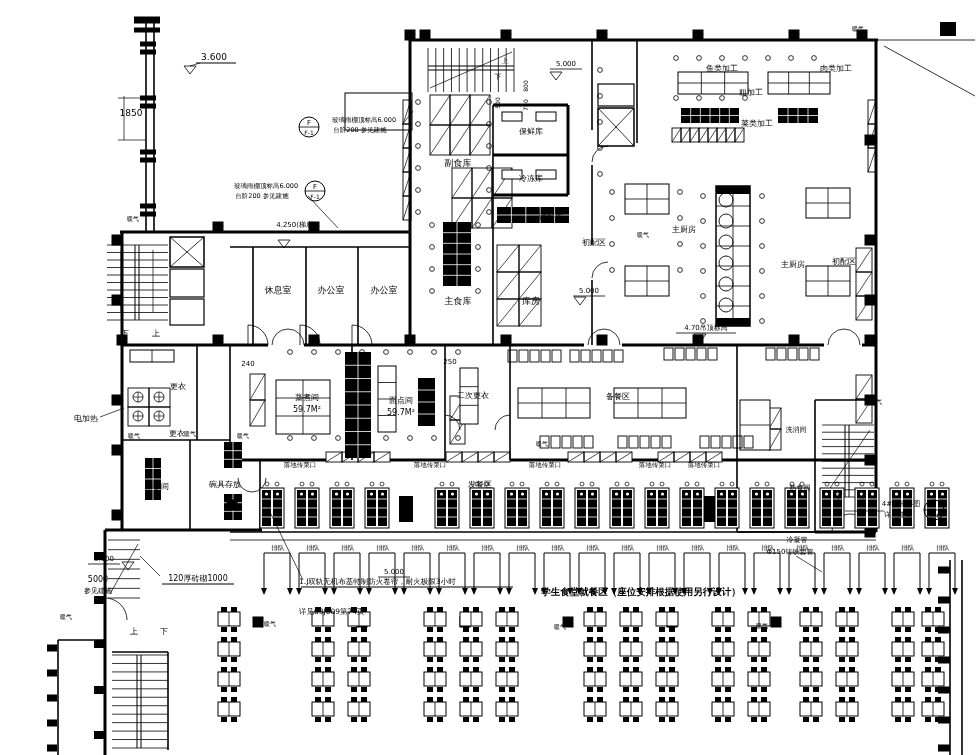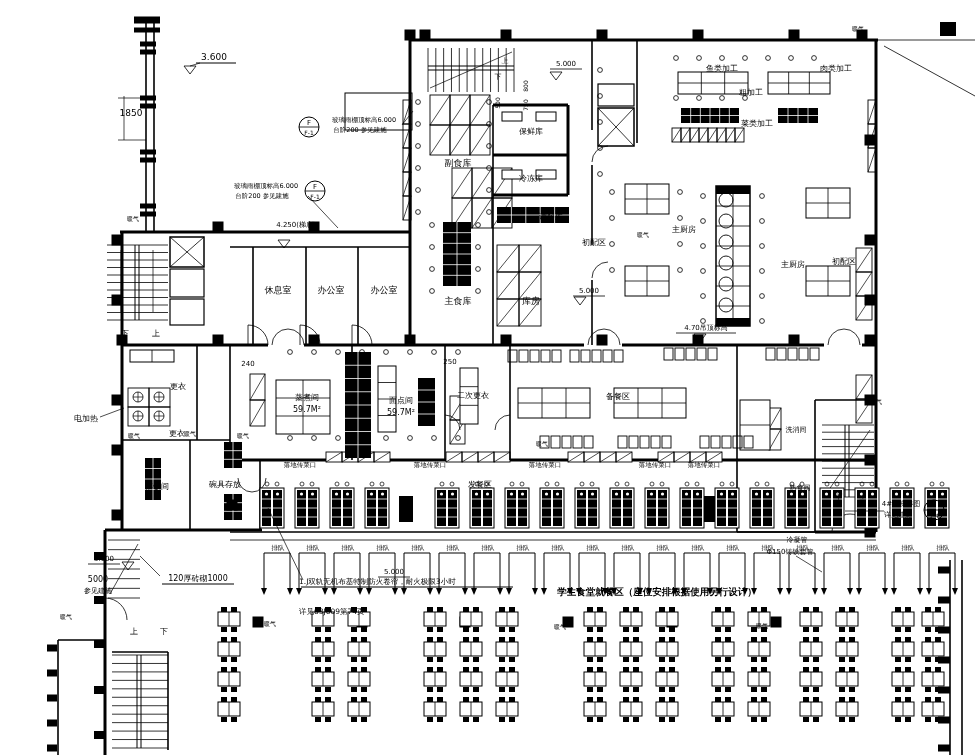--- a/index.html
+++ b/index.html
@@ -1472,14 +1472,14 @@
         <text x="542" y="446" font-size="6" text-anchor="middle">暖气</text>
         <text x="270" y="626" font-size="6" text-anchor="middle">暖气</text>
         <text x="560" y="629" font-size="6" text-anchor="middle">暖气</text>
         <text x="762" y="628" font-size="6" text-anchor="middle">暖气</text>
         <text x="66" y="619" font-size="6" text-anchor="middle">暖气</text>
       </g>
   </svg>
 
   <div class="note" style="left:299px;top:577px">1.J双轨无机布基特制防火卷帘，耐火极限3小时</div>
   <div class="note" style="left:299px;top:607px">详见03J609第74页</div>
-  <div class="note big" style="left:472px;top:586px;width:370px;text-align:center">学生食堂就餐区（座位安排根据使用另行设计）</div>
+  <div class="note big" style="left:456px;top:586px;width:370px;text-align:center">学生食堂就餐区（座位安排根据使用另行设计）</div>
 </div>
 
 </body></html>

